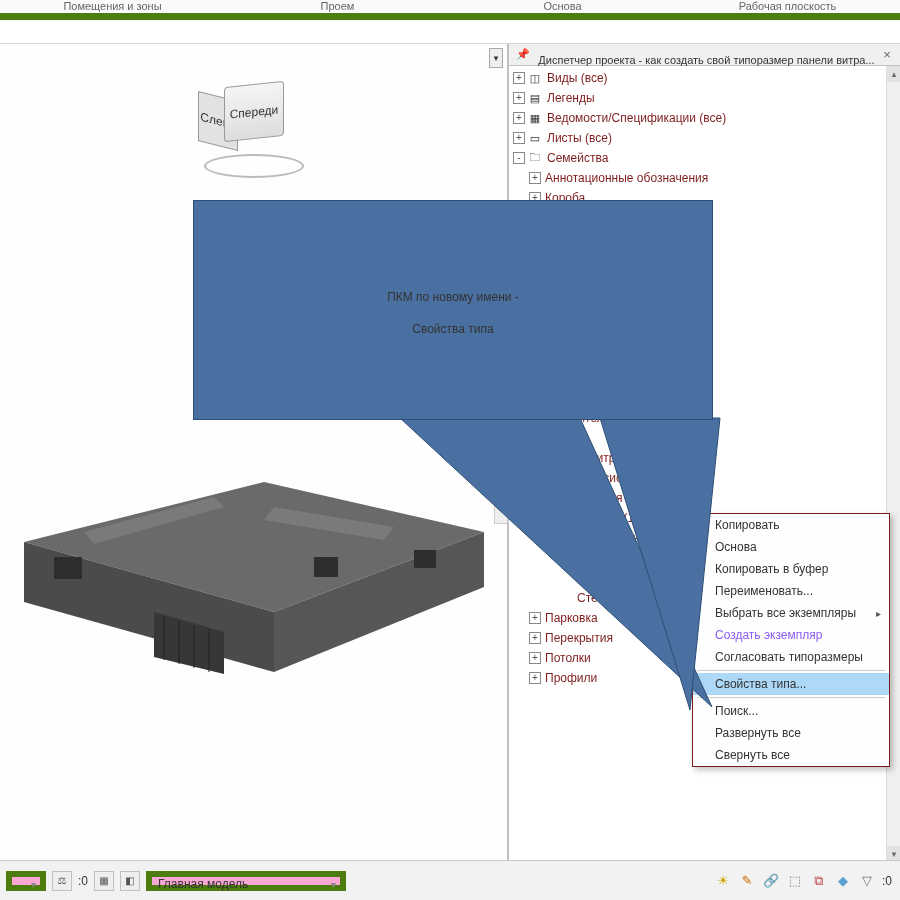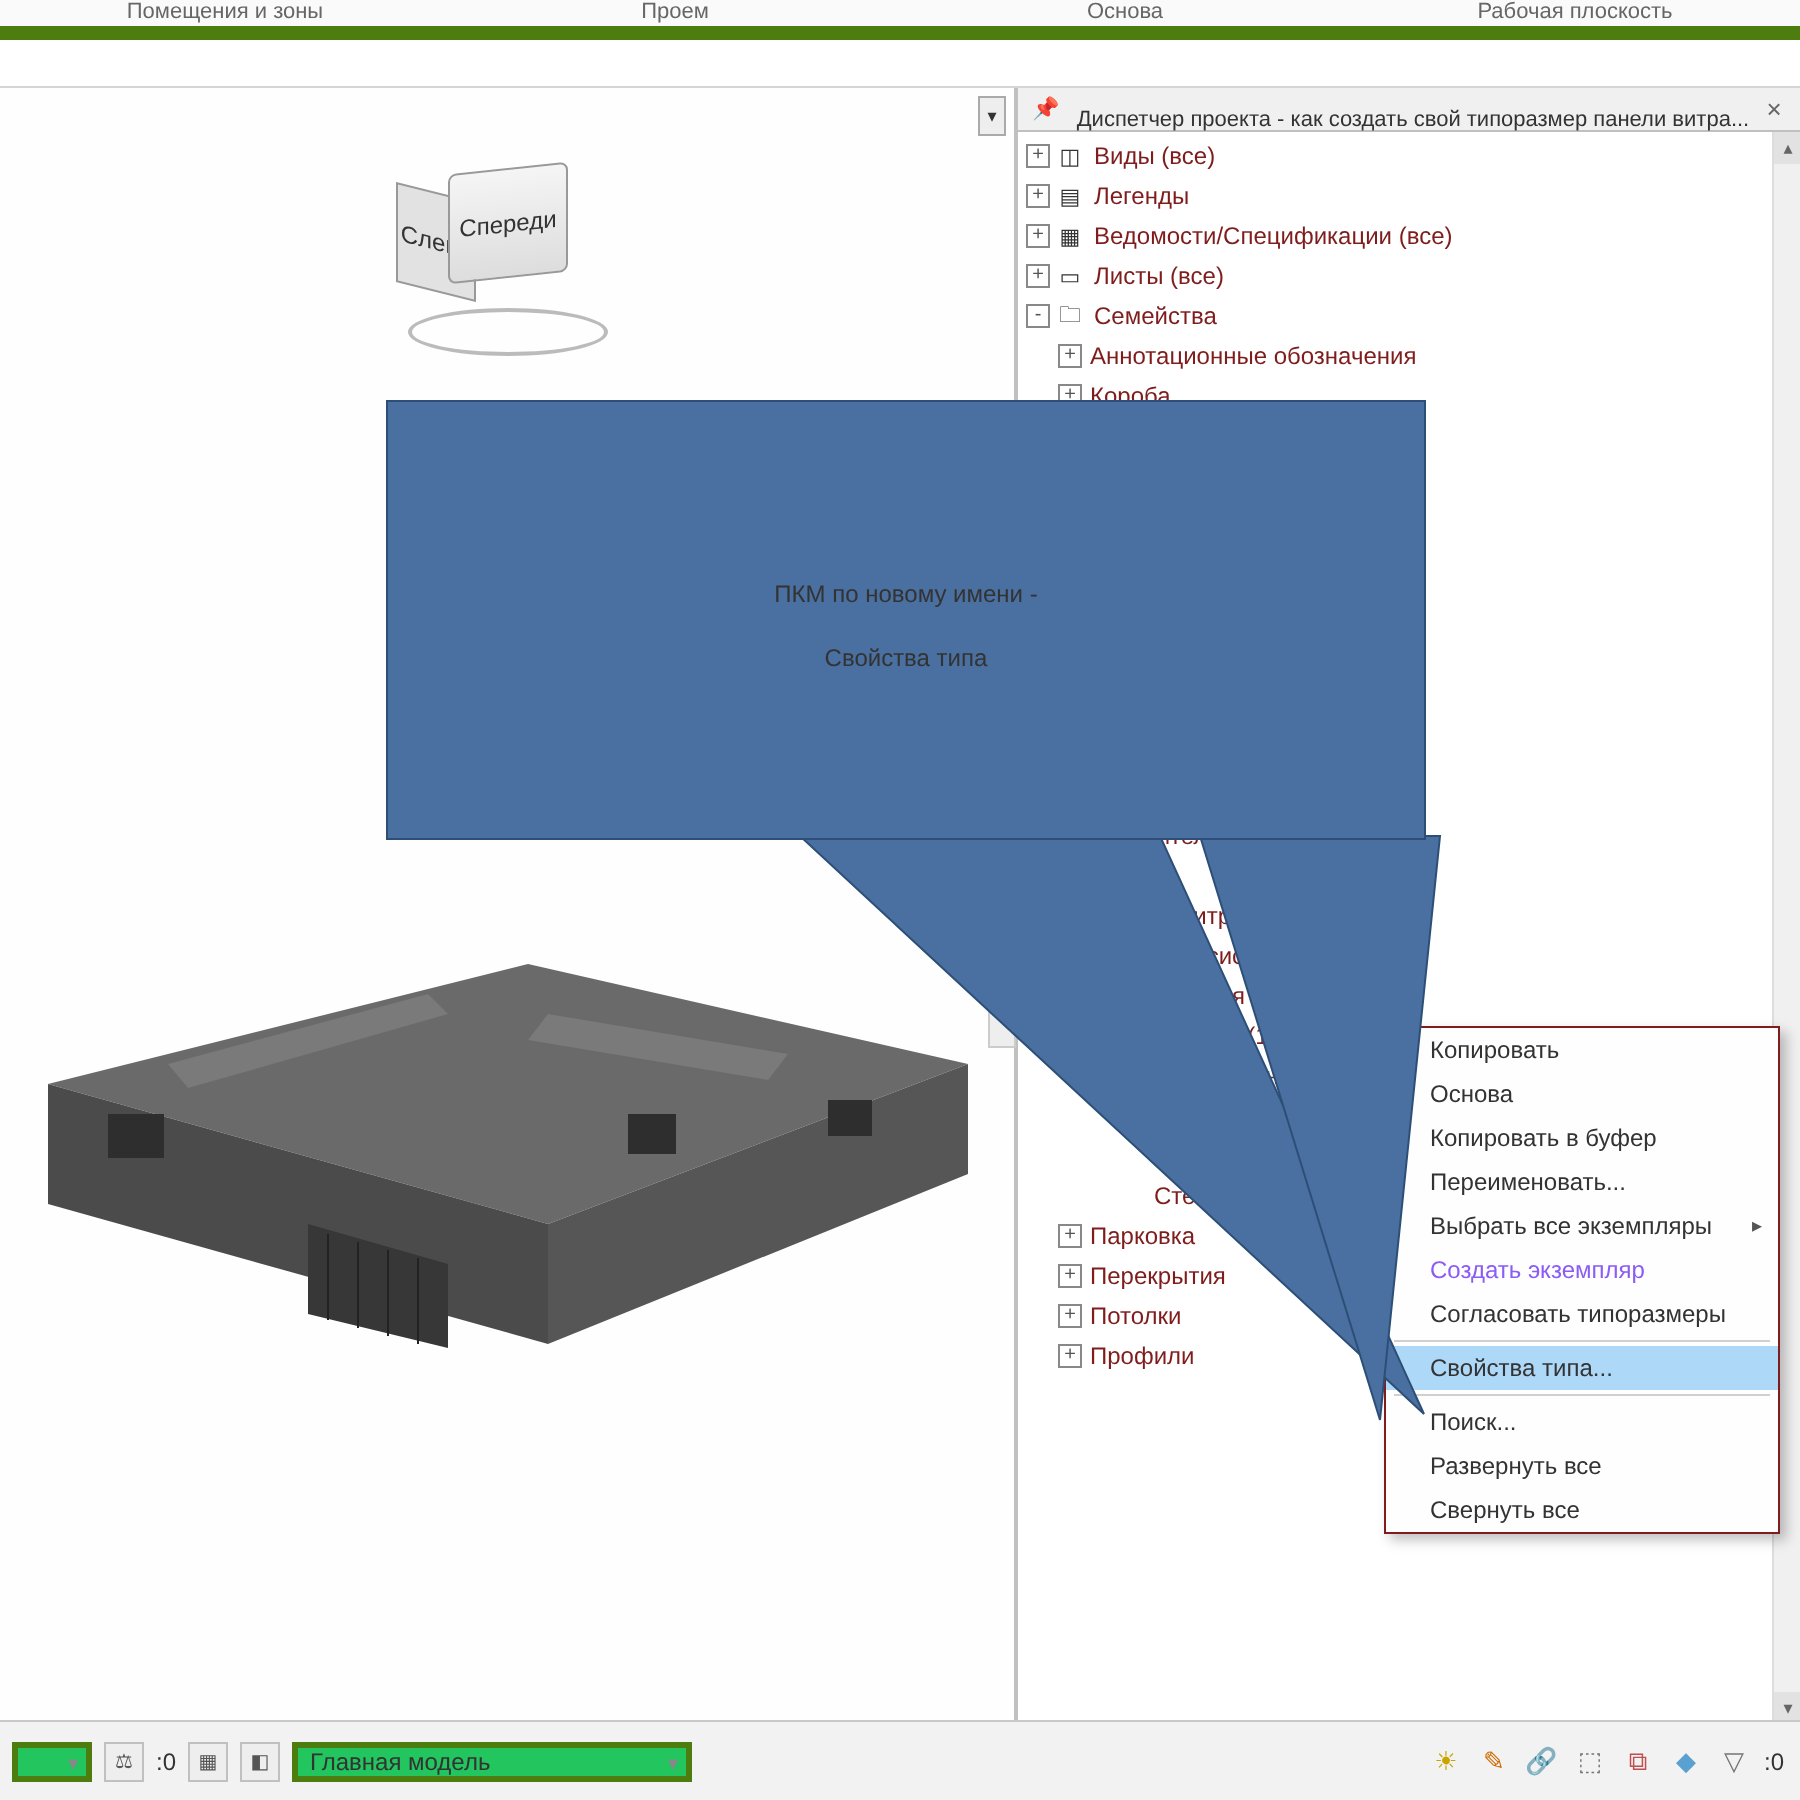--- a/index.html
+++ b/index.html
@@ -33,21 +33,21 @@
   .cm-item { height: 22px; display:flex; align-items:center; padding: 0 14px 0 22px; font-size:12px; position:relative;}
   .cm-item.disabled { color:#8b5cf6; }
   .cm-item.hl { background:#aed8f7; }
   .cm-item .arrow { position:absolute; right:8px; font-size:10px; color:#555; }
   .cm-sep { height:1px; background:#d0d0d0; margin: 2px 4px; }
   .callout { position:absolute; z-index:60; left:193px; top:200px; width:520px; height:220px; background:#4970a0; border:1px solid #2d4f77; display:flex; align-items:center; justify-content:center; }
   .callout-text { color:#fff; font-size:22px; text-align:center; line-height:1.45; font-weight:300; padding: 0 30px;}
   .callout-tail { position:absolute; z-index:59; }
   .statusbar { position:absolute; bottom:0; left:0; right:0; height:40px; background:#f2f2f2; border-top:1px solid #c8c8c8; display:flex; align-items:center; }
   .sb-left { display:flex; align-items:center; gap:6px; padding-left:6px; }
-  .sb-drop { border:3px solid #4d7c0f; background:#22c55e; height:20px; padding:0 22px 0 6px; font-size:11px; color:#666; position:relative; display:flex; align-items:center;}
+  .sb-drop { border:6px solid #4d7c0f; background:#f9a8d4; height:20px; padding:0 22px 0 6px; font-size:11px; color:#666; position:relative; display:flex; }
   .sb-drop::after { content:'▾'; position:absolute; right:4px; top:2px; font-size:10px; color:#888;}
   .sb-ic { width:20px; height:20px; border:1px solid #c0c0c0; background:#eee; font-size:10px; display:flex; align-items:center; justify-content:center; color:#555;}
   .sb-right { margin-left:auto; display:flex; align-items:center; gap:6px; padding-right:8px;}
   .sb-glyph { width:18px; height:18px; font-size:13px; display:flex; align-items:center; justify-content:center; }
   .scroll-stub { position:absolute; right:0; top:0; bottom:0; width:14px; background:#f0f0f0; border-left:1px solid #ddd; }
   .scroll-up, .scroll-dn { position:absolute; left:0; width:14px; height:16px; background:#e2e2e2; font-size:9px; text-align:center; line-height:16px; color:#666; }
   .scroll-up{top:0;} .scroll-dn{bottom:0;}
   .view-scrollbar { position:absolute; right:-1px; top:360px; width:14px; height:120px; }
   .vs-track { position:absolute; inset:0; background:#eee; border:1px solid #ccc; }
   .vs-thumb { position:absolute; left:1px; right:1px; top:30px; height:40px; background:#c8c8c8; }

